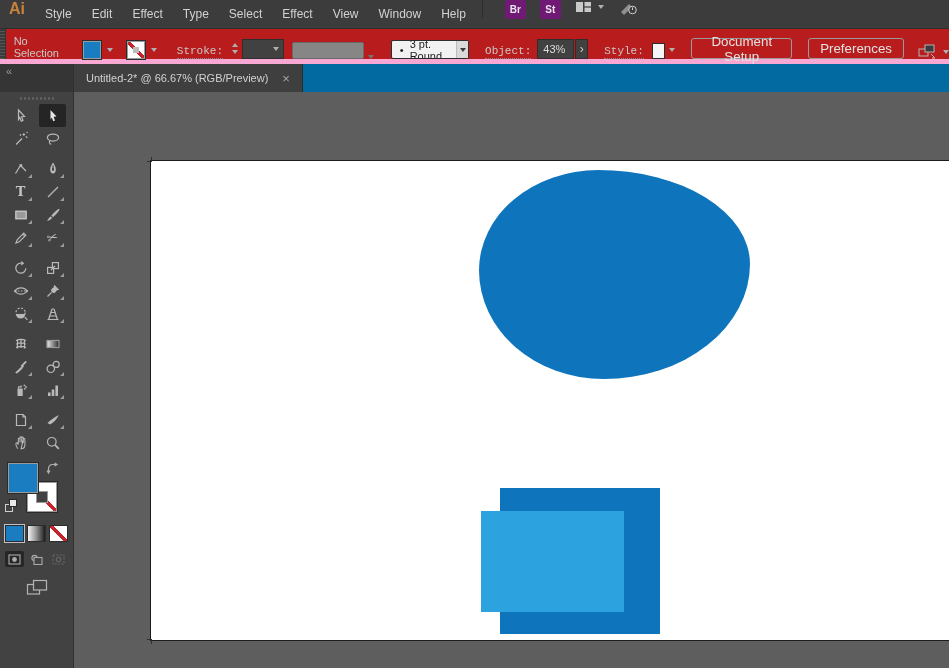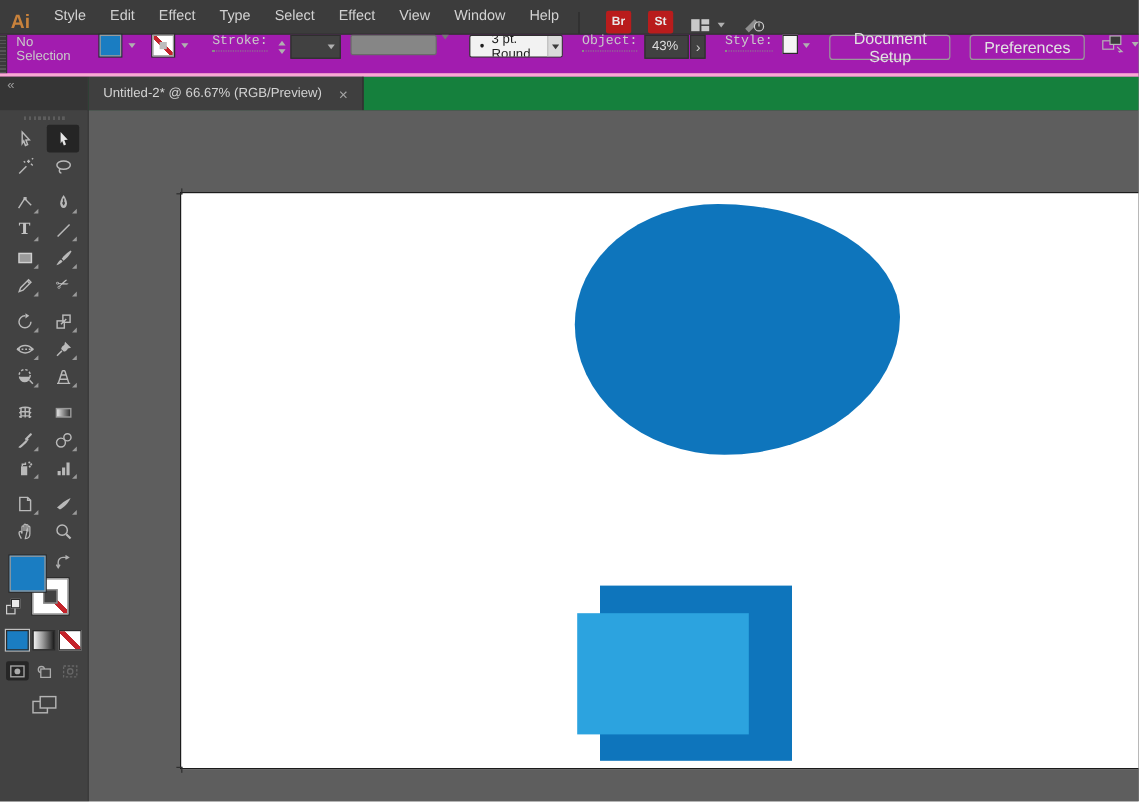--- a/index.html
+++ b/index.html
@@ -1,38 +1,38 @@
 <!DOCTYPE html>
 <html><head>
 <meta charset="utf-8">
 <style>
   * { box-sizing: border-box; margin: 0; padding: 0; }
   body { font-family: "Liberation Sans", "DejaVu Sans", sans-serif; }
   .app { position: relative; width: 949px; height: 668px; overflow: hidden;
          background: #3c3c3c; color: #cfcfcf; font-size: 11px; }
 
   
-  .menubar { height: 29px; display: flex; align-items: flex-end;
+  .menubar { height: 29px; display: flex; align-items: flex-start;
              background: #3c3c3c; border-bottom: 1px solid #2e2e2e; }
   .ai-logo { font-size: 16px; font-weight: bold; color: #c8823c;
              margin: 0 10px 0 9px; letter-spacing: 0; }
   .menu-item { padding: 0 10px; height: 29px; line-height: 29px; font-size: 12px;
                color: #d2d2d2; cursor: default; }
   .mb-sep { width: 1px; height: 18px; background: #2c2c2c; margin: 0 8px 0 6px; }
-  .sq-btn { width: 21px; height: 19px; background: #b91c1c; border-radius: 2px;
+  .sq-btn { width: 21px; height: 19px; background: #701a75; border-radius: 2px;
             color: #e8e8e8; font-size: 10px; font-weight: bold;
             display: flex; align-items: center; justify-content: center; margin-left: 14px; }
   .mb-icon { margin-left: 14px; display: flex; align-items: center; }
   .chev { width: 0; height: 0; border-left: 3.5px solid transparent;
           border-right: 3.5px solid transparent; border-top: 4.5px solid #b0b0b0; }
   .mb-chev { margin-left: 6px; }
 
   
-  .controlbar { height: 35px; display: flex; align-items: flex-start;
-                background: #a21caf; border-bottom: 3px solid #f9a8d4; }
+  .controlbar { height: 35px; display: flex; align-items: flex-end;
+                background: #b91c1c; border-bottom: 5px solid #f9a8d4; }
   .cb-grip { width: 7px; height: 100%; background:
              repeating-linear-gradient(0deg, #555 0 1px, #3b3b3b 1px 3px);
              border-right: 1px solid #333; }
   .cb-status { margin-left: 8px; width: 74px; color: #c9c9c9; }
   .swatch-group { display: flex; align-items: center; }
   .swatch { width: 18px; height: 18px; border: 1px solid #9b9b9b;
             box-shadow: 0 0 0 1px #2c2c2c; }
   .fill-swatch { background: #1a7dc2; margin-left: 12px; }
   .none-swatch { background:
       linear-gradient(45deg, transparent 43%, #c4242b 43%, #c4242b 57%, transparent 57%), #fff;
@@ -126,21 +126,21 @@
   .draw-btn { width: 19px; height: 16px; display: flex; align-items: center;
               justify-content: center; border-radius: 2px; }
   .draw-btn svg { width: 13px; height: 11px; stroke: #ababab; fill: none; stroke-width: 1.1; }
   .draw-btn.active { background: #262626; }
   .draw-btn.disabled { opacity: 0.35; }
   .screen-mode { display: flex; justify-content: center; margin-top: 12px; }
   .screen-mode svg { width: 22px; height: 17px; stroke: #b4b4b4; fill: none; stroke-width: 1.2; }
 
   
   .docarea { flex: 1; display: flex; flex-direction: column; min-width: 0; }
-  .tabbar { height: 28px; background: #15803d; display: flex; align-items: center; }
+  .tabbar { height: 28px; background: #0369a1; display: flex; align-items: center; }
   .tab { height: 28px; background: #3f3f3f; display: flex; align-items: center;
          padding: 0 12px; border-right: 1px solid #2b2b2b; }
   .tab-title { color: #d2d2d2; }
   .tab-close { margin-left: 14px; color: #a5a5a5; font-size: 13px; line-height: 1; }
   .canvas { position: relative; flex: 1; background: #5e5e5e; overflow: hidden; }
   .artboard { position: absolute; left: 76px; top: 68px; right: -2px; height: 481px;
               background: #ffffff; border-left: 1px solid #1c1c1c;
               border-top: 1px solid #1c1c1c; border-bottom: 1px solid #1c1c1c; }
   .corner-mark { position: absolute; width: 5px; height: 5px; }
   .cm-tl { left: -4px; top: -4px; border-right: 1px solid #2e2e2e; border-bottom: 1px solid #2e2e2e; }

